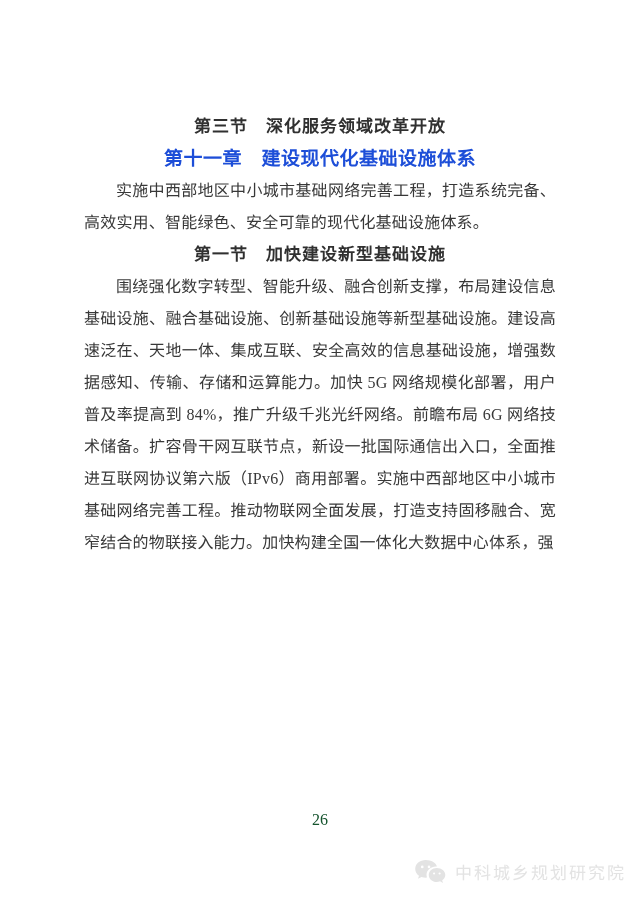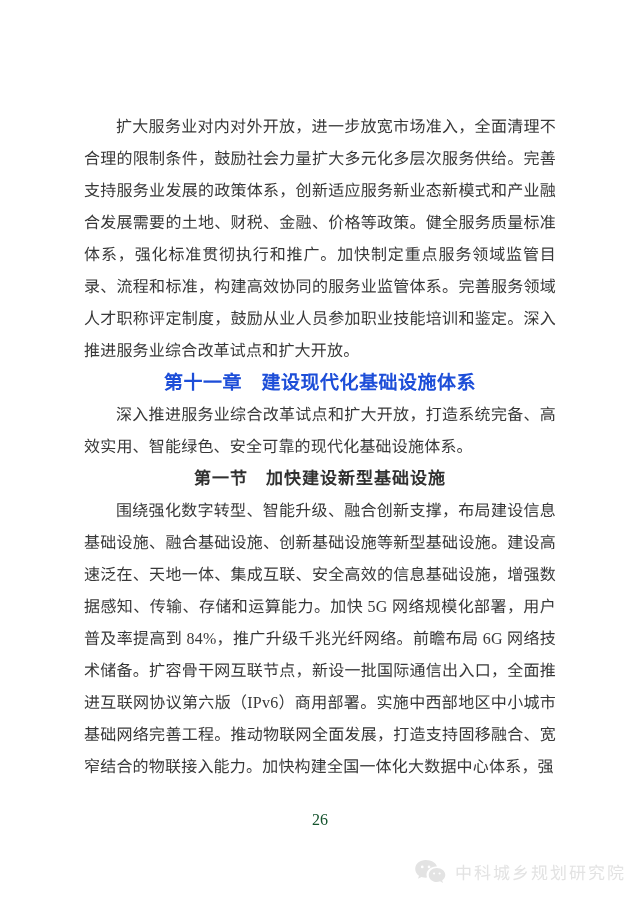--- a/index.html
+++ b/index.html
@@ -77,26 +77,26 @@
   .watermark svg {
     display: block;
   }
 </style>
 </head>
 <body>
 
 <div class="page">
 
   <div class="content">
+    <div class="section-heading">第三节　深化服务领域改革开放</div>
 
-    <p class="para">扩大服务业对内对外开放，进一步放宽市场准入，全面清理不合理的限制条件，鼓励社会力量扩大多元化多层次服务供给。完善支持服务业发展的政策体系，创新适应服务新业态新模式和产业融合发展需要的土地、财税、金融、价格等政策。健全服务质量标准体系，强化标准贯彻执行和推广。加快制定重点服务领域监管目录、流程和标准，构建高效协同的服务业监管体系。完善服务领域人才职称评定制度，鼓励从业人员参加职业技能培训和鉴定。深入推进服务业综合改革试点和扩大开放。</p>
 
     <div class="chapter-heading">第十一章　建设现代化基础设施体系</div>
 
-    <p class="para">深入推进服务业综合改革试点和扩大开放，打造系统完备、高效实用、智能绿色、安全可靠的现代化基础设施体系。</p>
+    <p class="para">实施中西部地区中小城市基础网络完善工程，打造系统完备、高效实用、智能绿色、安全可靠的现代化基础设施体系。</p>
 
     <div class="section-heading">第一节　加快建设新型基础设施</div>
 
     <p class="para">围绕强化数字转型、智能升级、融合创新支撑，布局建设信息基础设施、融合基础设施、创新基础设施等新型基础设施。建设高速泛在、天地一体、集成互联、安全高效的信息基础设施，增强数据感知、传输、存储和运算能力。加快 5G 网络规模化部署，用户普及率提高到 84%，推广升级千兆光纤网络。前瞻布局 6G 网络技术储备。扩容骨干网互联节点，新设一批国际通信出入口，全面推进互联网协议第六版（IPv6）商用部署。实施中西部地区中小城市基础网络完善工程。推动物联网全面发展，打造支持固移融合、宽窄结合的物联接入能力。加快构建全国一体化大数据中心体系，强</p>
   </div>
 
   <div class="page-number">26</div>
 
   <div class="watermark">
     <span>

